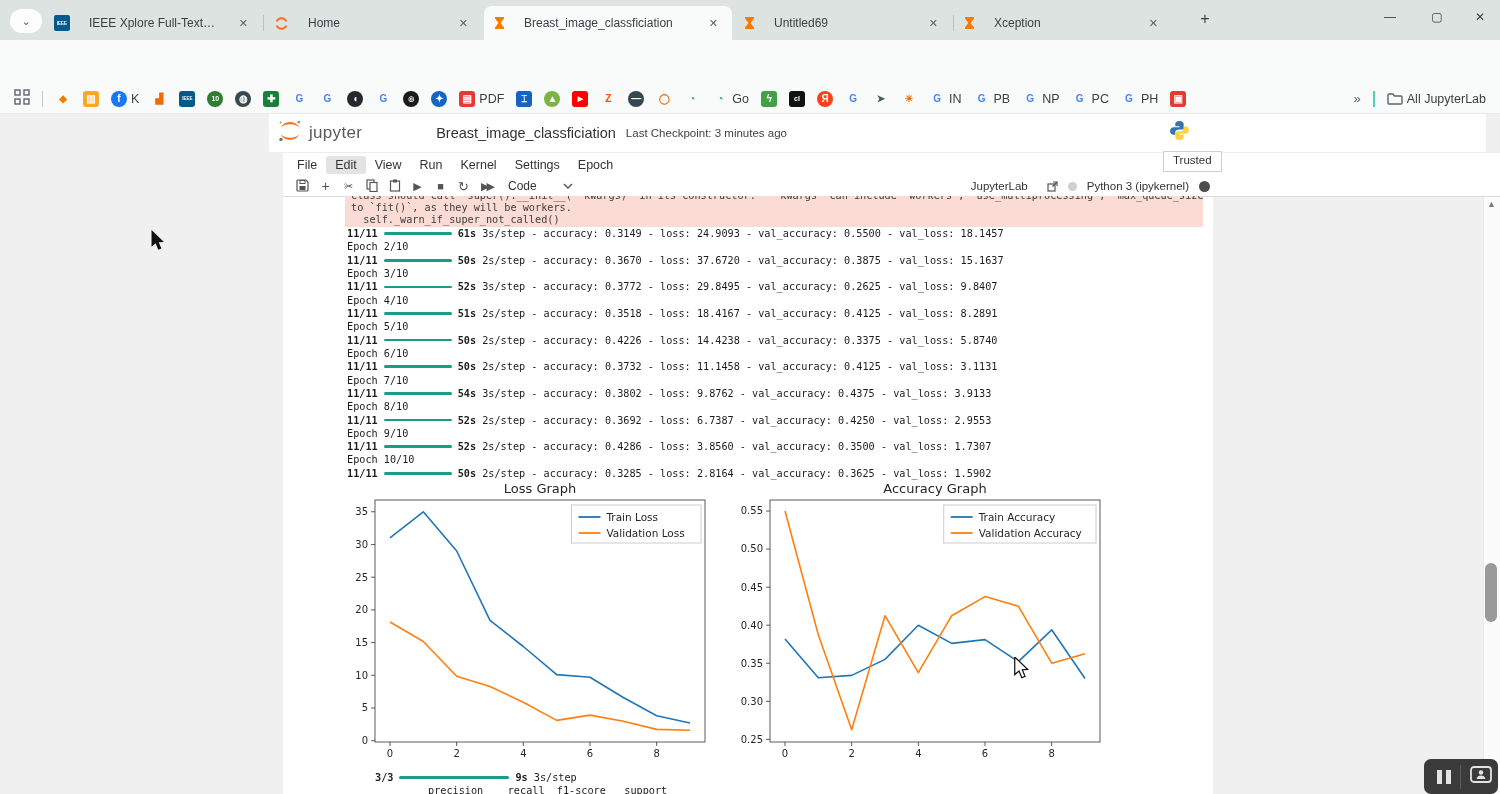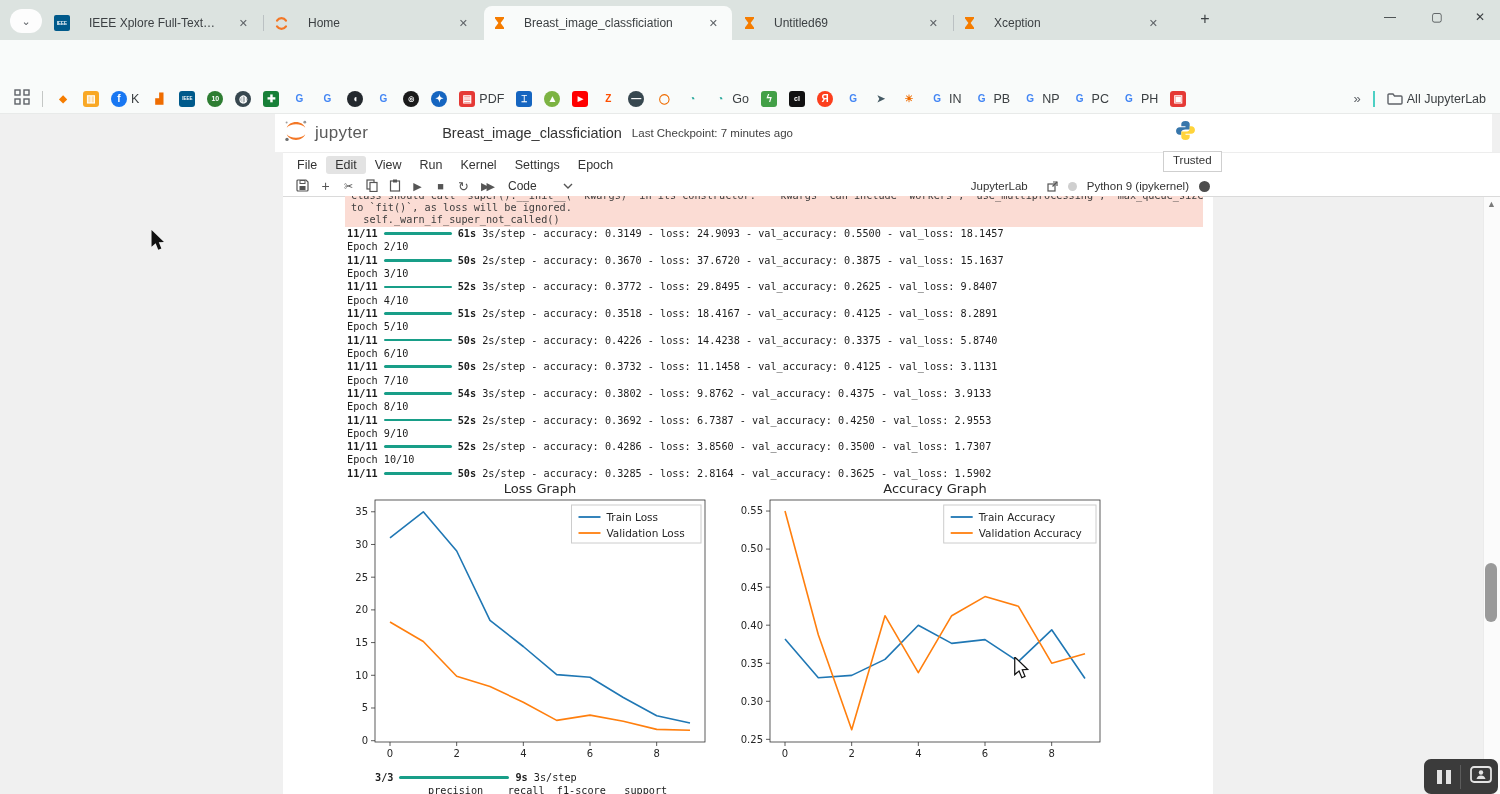--- a/index.html
+++ b/index.html
@@ -34,21 +34,21 @@
   #urltext { font-size:13.5px; color:#202124; flex:1; }
 
   #bookmarksbar { left:0; top:84px; width:1500px; height:30px; background:#f9fbfa;
     display:flex; align-items:center; padding:0 14px; gap:12px; border-bottom:1px solid #e8eae9; }
   .bm { display:flex; align-items:center; gap:4px; font-size:12.5px; color:#3c4043; flex:0 0 auto; }
   .vdiv { width:1px; height:16px; background:#c4c7c5; flex:0 0 auto; }
 
   
   #left-margin { left:0; top:114px; width:283px; height:680px; background:#f0f0f0; }
   #right-margin { left:1213px; top:197px; width:270px; height:597px; background:#f0f0f0; }
-  #nb-header { left:275px; top:114px; width:1217px; height:38px; background:#fff;
+  #nb-header { left:269px; top:114px; width:1217px; height:38px; background:#fff;
     display:flex; align-items:center; }
   #nb-brand { color:#5a5a5a; font-size:17px; letter-spacing:.3px; margin-left:6px; }
   #nb-title { font-size:14.5px; color:#333; margin-left:74px; }
   #nb-checkpoint { font-size:11.5px; color:#424242; margin-left:10px; }
   #nb-menubar { left:283px; top:152px; width:1217px; height:24px; background:#fff;
     border-top:1px solid #ededed; display:flex; align-items:center; padding-left:5px; }
   .menu-item { font-size:12.5px; color:#333; padding:2px 9px; border-radius:3px; }
   .menu-item.active { background:#e3e3e3; }
   #trusted { left:1163px; top:151px; height:21px; padding:2px 9px; background:#fff;
     border:1px solid #cfcfcf; font-size:11.5px; color:#333; }
@@ -306,21 +306,21 @@
     <svg width="26" height="26" viewBox="0 0 26 26">
       <path d="M13 6.2c-4.1 0-7.6 1.4-9.3 3.5C4.9 6.4 8.7 4 13 4s8.1 2.4 9.3 5.7c-1.7-2.1-5.2-3.5-9.3-3.5z" fill="#f37726"></path>
       <path d="M13 19.8c4.1 0 7.6-1.4 9.3-3.5C21.1 19.6 17.3 22 13 22s-8.1-2.4-9.3-5.7c1.7 2.1 5.2 3.5 9.3 3.5z" fill="#f37726"></path>
       <circle cx="21.8" cy="4.2" r="1.4" fill="#989798"></circle>
       <circle cx="4" cy="21.4" r="1.7" fill="#6f7070"></circle>
       <circle cx="3.6" cy="4.6" r="1" fill="#9e9e9e"></circle>
     </svg>
   </span>
   <span id="nb-brand">jupyter</span>
   <span id="nb-title">Breast_image_classficiation</span>
-  <span id="nb-checkpoint">Last Checkpoint: 7 minutes ago</span>
+  <span id="nb-checkpoint">Last Checkpoint: 3 minutes ago</span>
   <span style="position:absolute;left:900px;top:6px">
     <svg width="21" height="21" viewBox="0 0 20 20">
       <path d="M10 1C7 1 6 2.3 6 4v2h4v1H4.5C2.5 7 1 8.5 1 10.5S2.5 14 4.5 14H6v-2.3C6 9.7 7.7 9 10 9h4V4c0-1.7-1-3-4-3z" fill="#3776ab"></path>
       <path d="M10 19c3 0 4-1.3 4-3v-2h-4v-1h5.5c2 0 3.5-1.5 3.5-3.5S17.5 6 15.5 6H14v2.3c0 2-1.7 2.7-4 2.7H6v5c0 1.7 1 3 4 3z" fill="#ffd43b"></path>
     </svg>
   </span>
 </div>
 
 <div id="nb-menubar" class="abs">
     <span class="menu-item">File</span>
@@ -368,31 +368,31 @@
   <span id="tb-right">
     <span style="display:flex;align-items:center;gap:19px">
       <span>JupyterLab</span>
       <svg width="11" height="11" viewBox="0 0 11 11">
           <rect x="1" y="3" width="7" height="7" fill="none" stroke="#555" stroke-width="1.2"></rect>
           <polyline points="6,1 10,1 10,5" fill="none" stroke="#555" stroke-width="1.2"></polyline>
           <line x1="10" y1="1" x2="5.5" y2="5.5" stroke="#555" stroke-width="1.2"></line>
         </svg>
     </span>
     <span style="width:9px;height:9px;border-radius:50%;background:#cfcfcf;display:inline-block"></span>
-    <span>Python 9 (ipykernel)</span>
+    <span>Python 3 (ipykernel)</span>
     <span style="width:11px;height:11px;border-radius:50%;background:#4d4d4d;display:inline-block"></span>
   </span>
 </div>
 
 <div id="right-margin" class="abs"></div>
 
 <div id="nb-content" class="abs">
   <div id="warning-box" class="abs mono">
     <div style="top:-6px">class should call `super().__init__(**kwargs)` in its constructor. `**kwargs` can include `workers`, `use_multiprocessing`, `max_queue_size`. Do not pass these arguments</div>
-    <div style="top:6px">to `fit()`, as loss will be ignored.</div>
+    <div style="top:6px">to `fit()`, as they will be workers.</div>
     <div style="top:18px">  self._warn_if_super_not_called()</div>
   </div>
   <div id="out-block" class="abs mono"><div class="out-line"><span class="bold">11/11</span><span class="pbar" style="width: 68px;"></span><span class="bold">61s</span><span> 3s/step - accuracy: 0.3149 - loss: 24.9093 - val_accuracy: 0.5500 - val_loss: 18.1457</span></div><div class="out-line">Epoch 2/10</div><div class="out-line"><span class="bold">11/11</span><span class="pbar" style="width: 68px;"></span><span class="bold">50s</span><span> 2s/step - accuracy: 0.3670 - loss: 37.6720 - val_accuracy: 0.3875 - val_loss: 15.1637</span></div><div class="out-line">Epoch 3/10</div><div class="out-line"><span class="bold">11/11</span><span class="pbar" style="width: 68px;"></span><span class="bold">52s</span><span> 3s/step - accuracy: 0.3772 - loss: 29.8495 - val_accuracy: 0.2625 - val_loss: 9.8407</span></div><div class="out-line">Epoch 4/10</div><div class="out-line"><span class="bold">11/11</span><span class="pbar" style="width: 68px;"></span><span class="bold">51s</span><span> 2s/step - accuracy: 0.3518 - loss: 18.4167 - val_accuracy: 0.4125 - val_loss: 8.2891</span></div><div class="out-line">Epoch 5/10</div><div class="out-line"><span class="bold">11/11</span><span class="pbar" style="width: 68px;"></span><span class="bold">50s</span><span> 2s/step - accuracy: 0.4226 - loss: 14.4238 - val_accuracy: 0.3375 - val_loss: 5.8740</span></div><div class="out-line">Epoch 6/10</div><div class="out-line"><span class="bold">11/11</span><span class="pbar" style="width: 68px;"></span><span class="bold">50s</span><span> 2s/step - accuracy: 0.3732 - loss: 11.1458 - val_accuracy: 0.4125 - val_loss: 3.1131</span></div><div class="out-line">Epoch 7/10</div><div class="out-line"><span class="bold">11/11</span><span class="pbar" style="width: 68px;"></span><span class="bold">54s</span><span> 3s/step - accuracy: 0.3802 - loss: 9.8762 - val_accuracy: 0.4375 - val_loss: 3.9133</span></div><div class="out-line">Epoch 8/10</div><div class="out-line"><span class="bold">11/11</span><span class="pbar" style="width: 68px;"></span><span class="bold">52s</span><span> 2s/step - accuracy: 0.3692 - loss: 6.7387 - val_accuracy: 0.4250 - val_loss: 2.9553</span></div><div class="out-line">Epoch 9/10</div><div class="out-line"><span class="bold">11/11</span><span class="pbar" style="width: 68px;"></span><span class="bold">52s</span><span> 2s/step - accuracy: 0.4286 - loss: 3.8560 - val_accuracy: 0.3500 - val_loss: 1.7307</span></div><div class="out-line">Epoch 10/10</div><div class="out-line"><span class="bold">11/11</span><span class="pbar" style="width: 68px;"></span><span class="bold">50s</span><span> 2s/step - accuracy: 0.3285 - loss: 2.8164 - val_accuracy: 0.3625 - val_loss: 1.5902</span></div></div>
 
   <div id="fig-loss" class="figure abs" style="left:60px;top:284px;width:368px;height:292px"><svg width="368" height="292" font-family="DejaVu Sans, sans-serif">
         <text x="197" y="12" text-anchor="middle" font-size="13" fill="#262626">Loss Graph</text>
         <rect x="32" y="19" width="330" height="242" fill="#fff" stroke="#333" stroke-width="0.8"></rect>
         <line x1="28" y1="259.6918918918919" x2="32" y2="259.6918918918919" stroke="#333" stroke-width="0.8"></line>
         <text x="25" y="263.09189189189186" text-anchor="end" font-size="10" fill="#262626">0</text>
         <line x1="28" y1="226.98918918918918" x2="32" y2="226.98918918918918" stroke="#333" stroke-width="0.8"></line>

